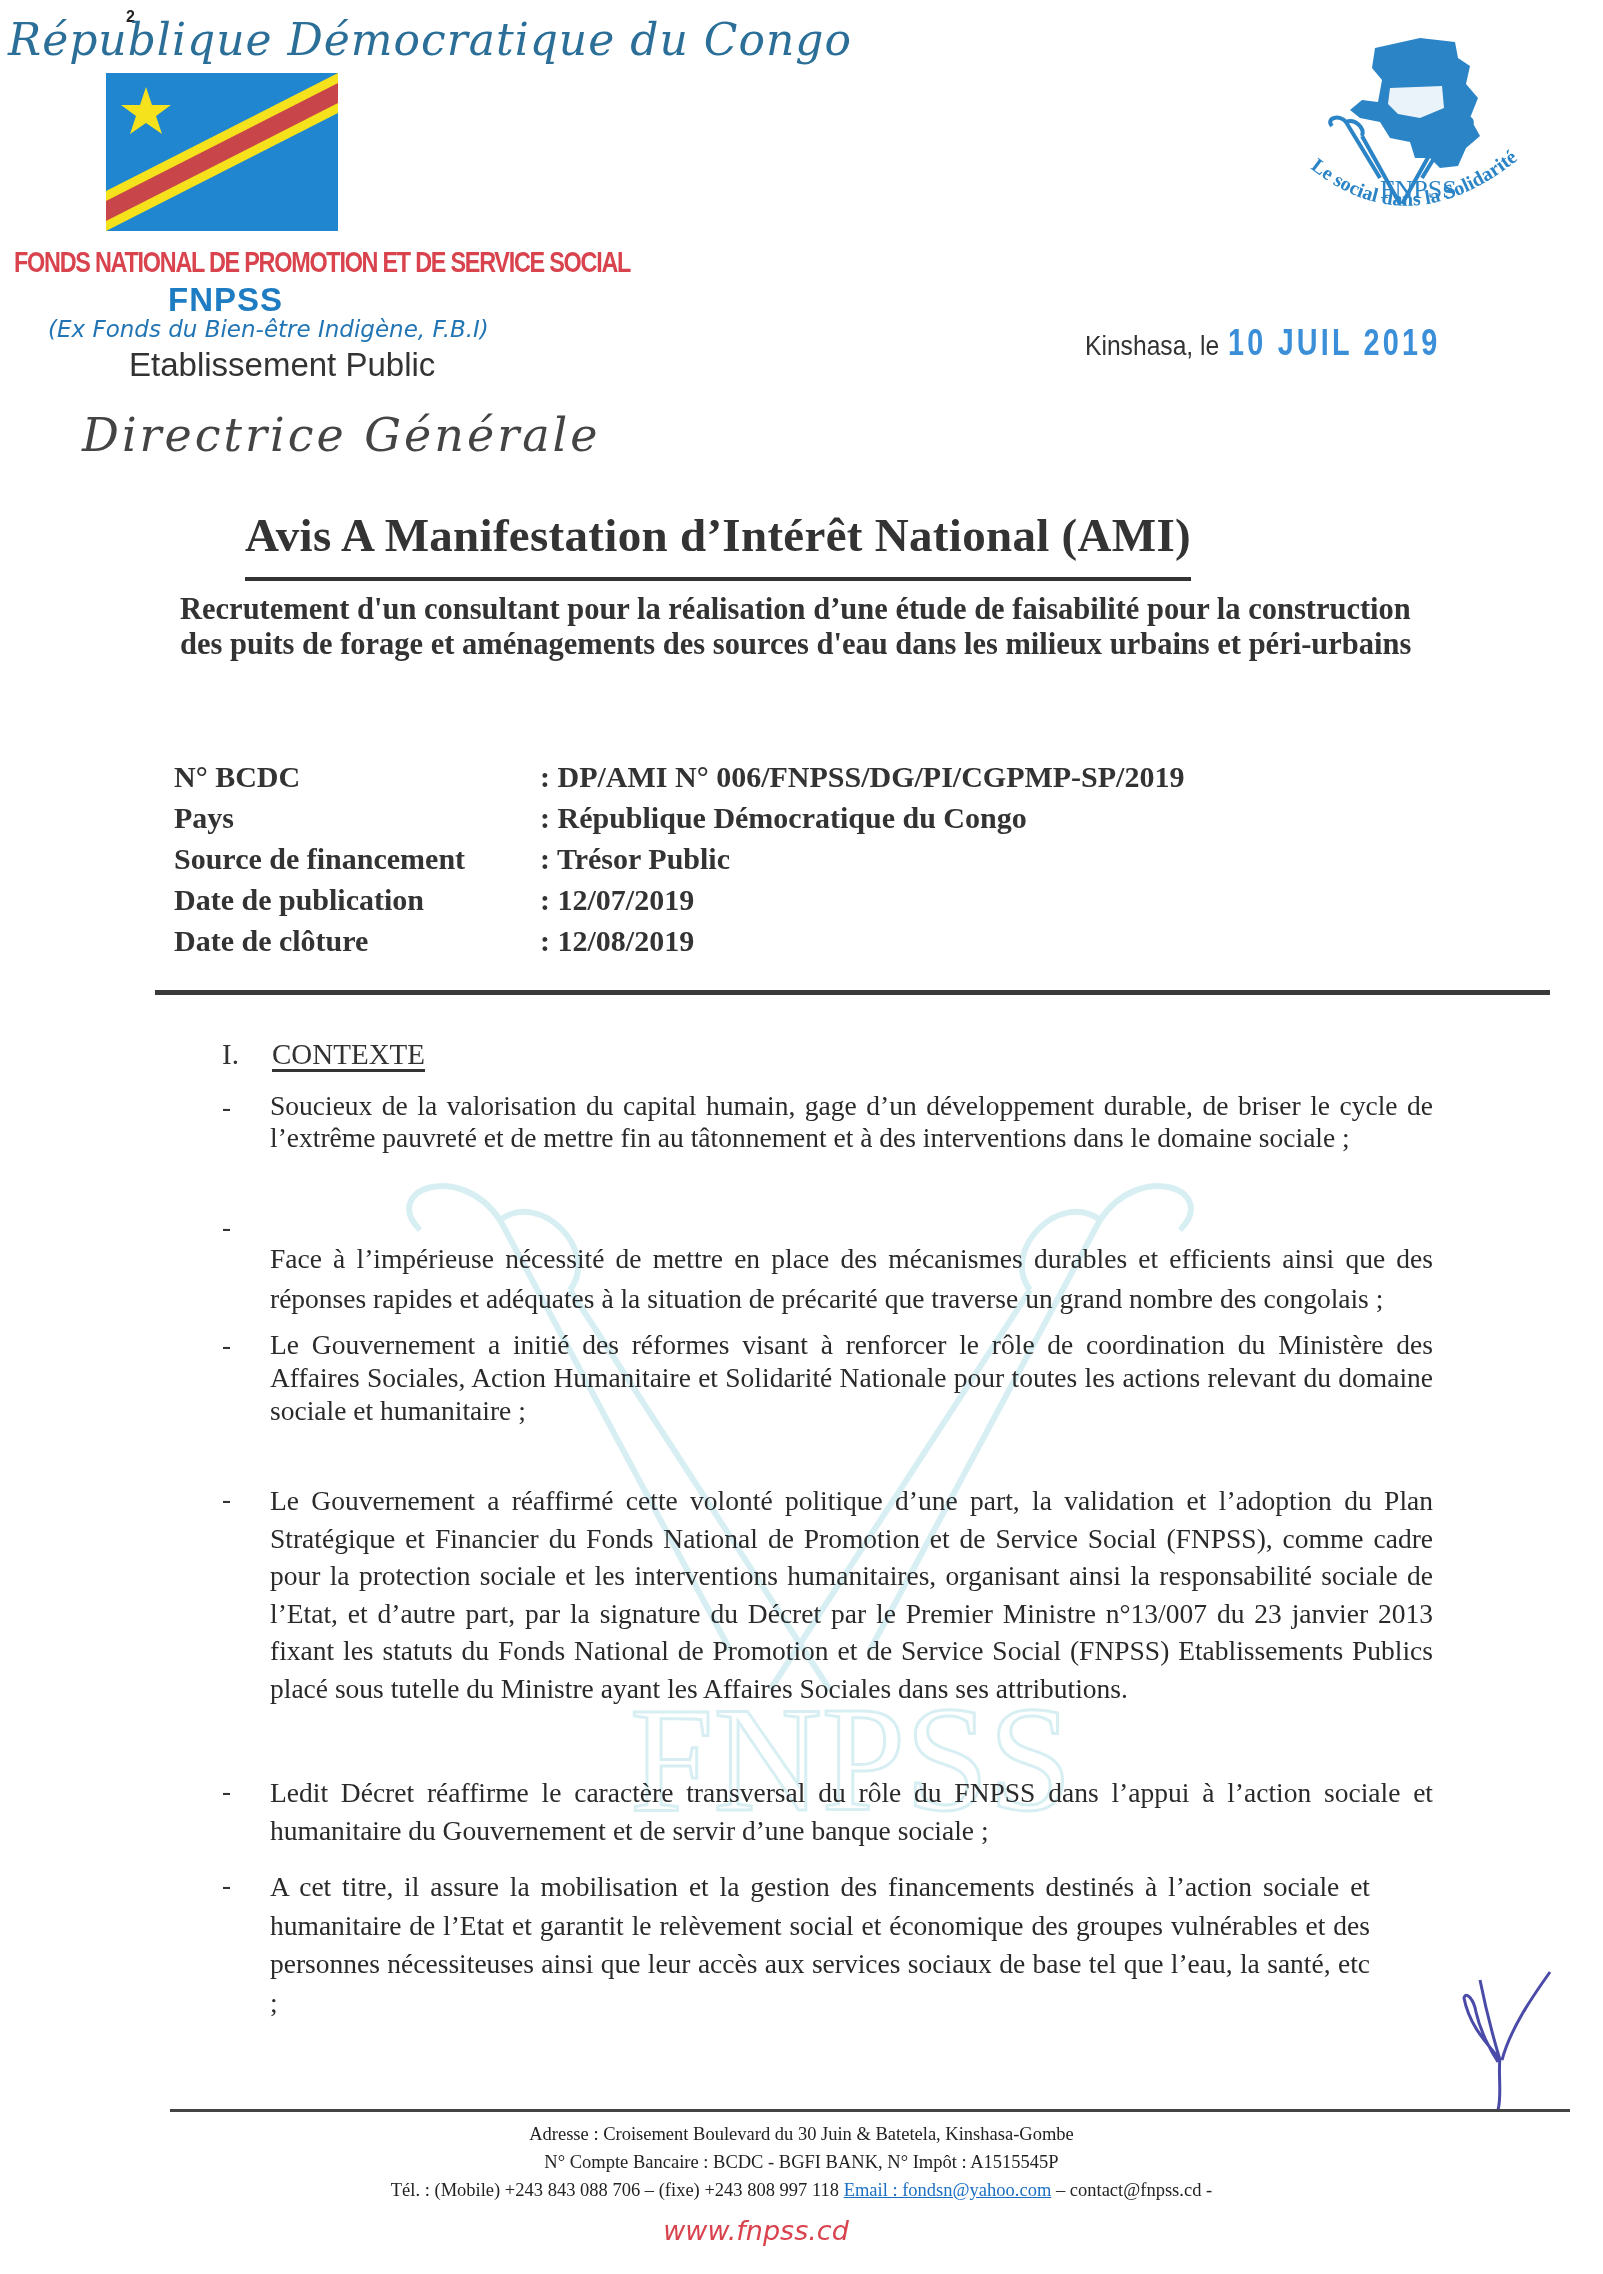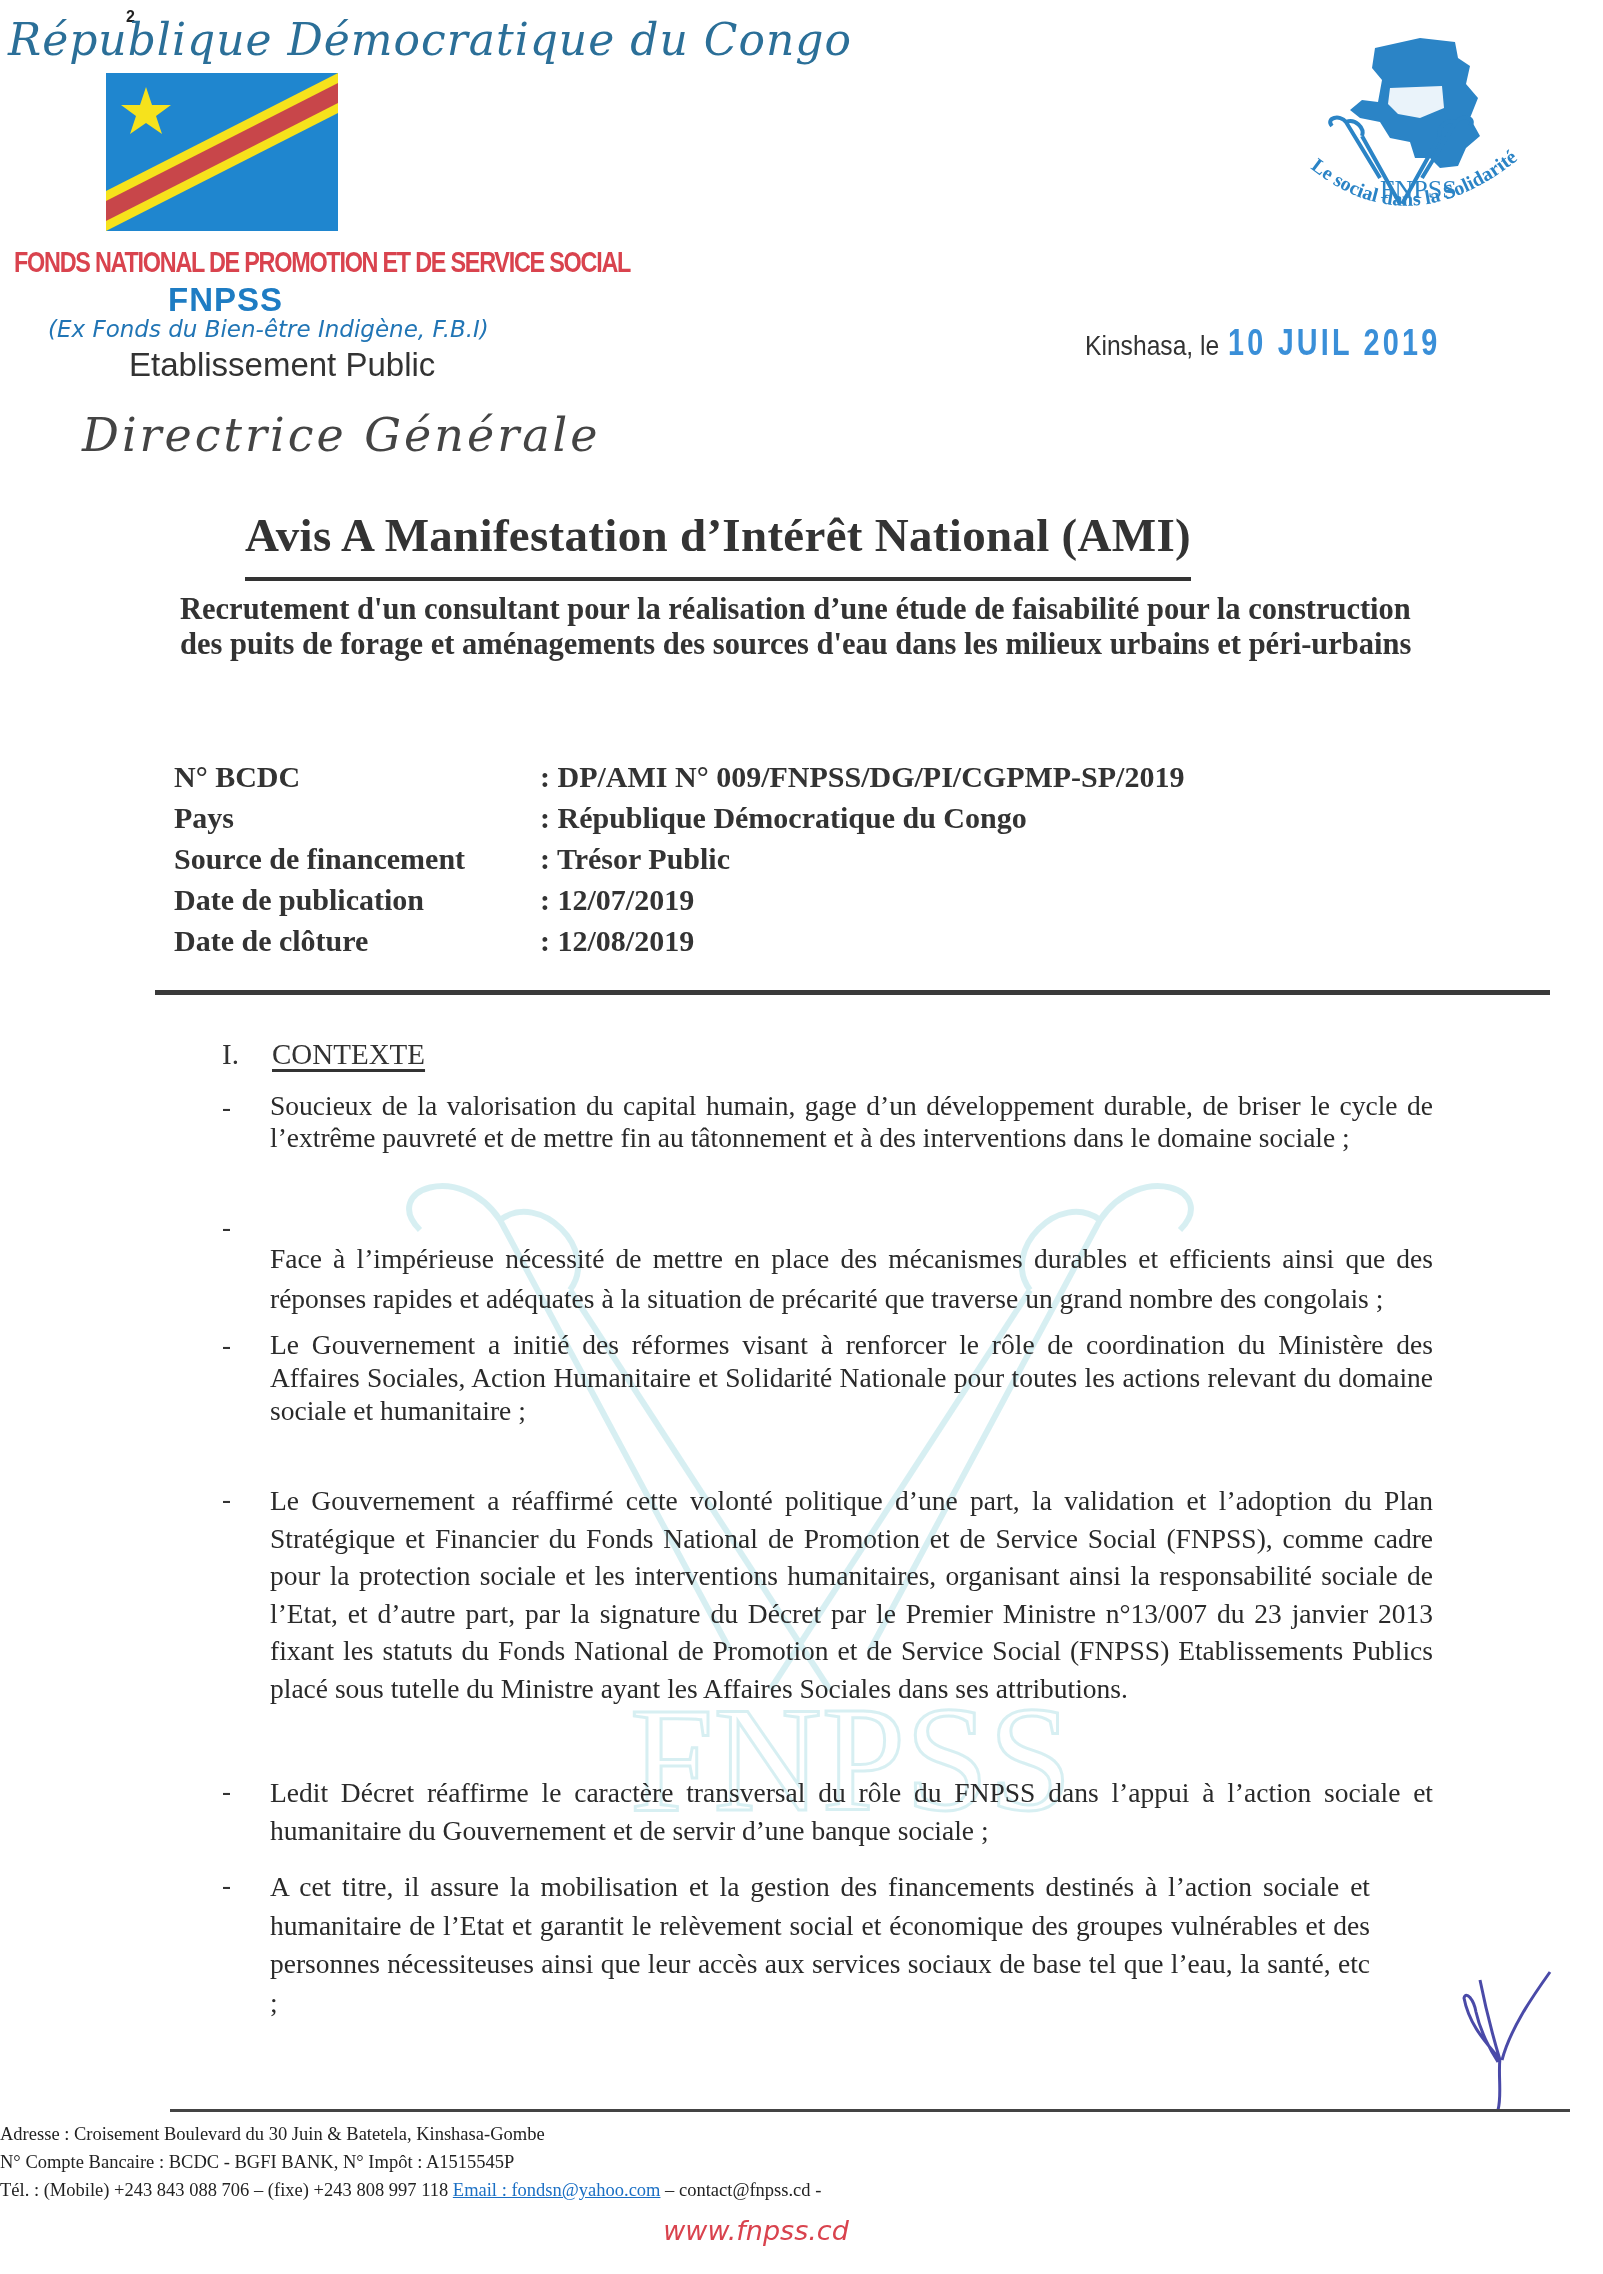--- a/index.html
+++ b/index.html
@@ -57,21 +57,21 @@
           font-size: 27.5px; color: #2a2a2a; text-align: justify; }
 
   
   .watermark { left: 300px; top: 1130px; width: 1000px; height: 760px; opacity: 0.35; }
 
   
   .signature { left: 1440px; top: 1950px; width: 120px; height: 160px; }
 
   
   .rule-foot { left: 170px; top: 2109px; width: 1400px; height: 3px; background: #444; }
-  .foot { left: 0; width: 1603px; font-family: "Liberation Serif", serif;
+  .foot { left: 0; width: 1603px; text-align: center; font-family: "Liberation Serif", serif;
           font-size: 18.5px; color: #222; white-space: nowrap; }
   .foot .email { color: #1a6fc4; text-decoration: underline; }
   .website { left: 0; width: 1512px; text-align: center; top: 2215px; font-family: "DejaVu Sans", sans-serif;
              font-style: italic; font-size: 27px; color: #d9434e; }
 </style>
 </head>
 <body>
 
 <div class="abs page-num">2</div>
 <div class="abs rdc-script">République Démocratique du Congo</div>
@@ -106,21 +106,21 @@
   <span class="date-label">Kinshasa, le</span>
   <span class="date-stamp">10 JUIL 2019</span>
 </div>
 
 <div class="abs title">Avis A Manifestation d’Intérêt  National (AMI)</div>
 <div class="abs subtitle">Recrutement d'un consultant pour la réalisation d’une étude  de faisabilité pour la construction des puits de forage et aménagements des sources d'eau dans les milieux urbains et péri-urbains</div>
 
 <div class="abs info">
   <div class="info-row">
     <span class="info-label">N° BCDC</span>
-    <span class="info-value">: DP/AMI  N° 009/FNPSS/DG/PI/CGPMP-SP/2019</span>
+    <span class="info-value">: DP/AMI  N° 006/FNPSS/DG/PI/CGPMP-SP/2019</span>
   </div>
   <div class="info-row">
     <span class="info-label">Pays</span>
     <span class="info-value">: République Démocratique du Congo</span>
   </div>
   <div class="info-row">
     <span class="info-label">Source de financement</span>
     <span class="info-value">: Trésor Public</span>
   </div>
   <div class="info-row">

